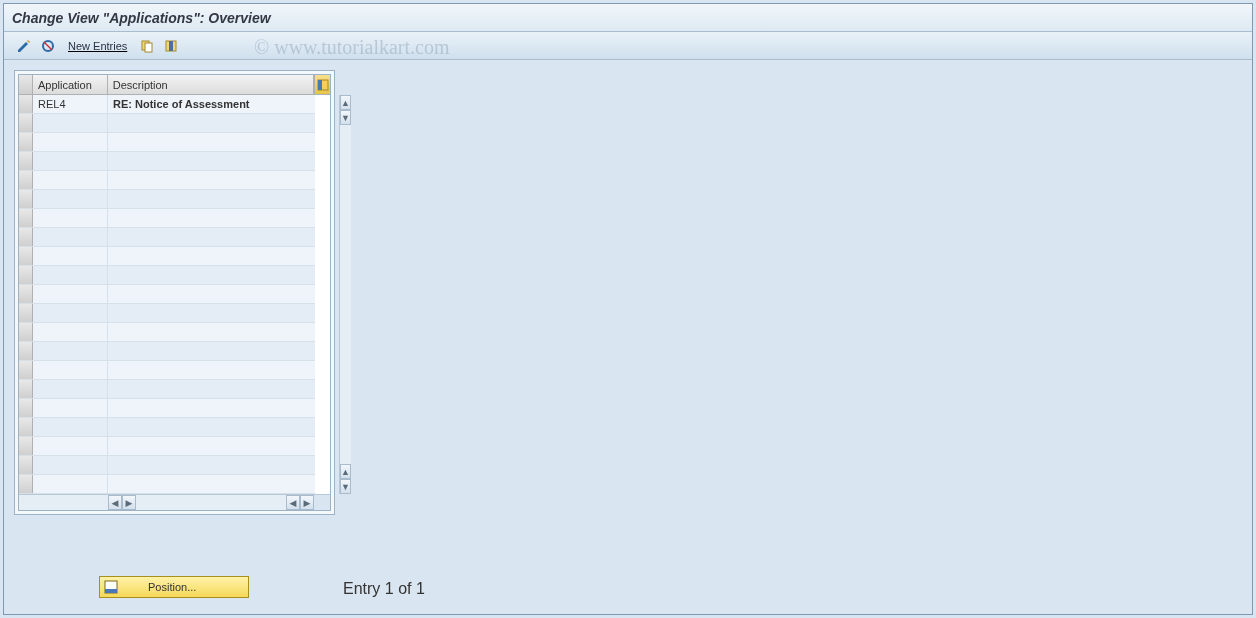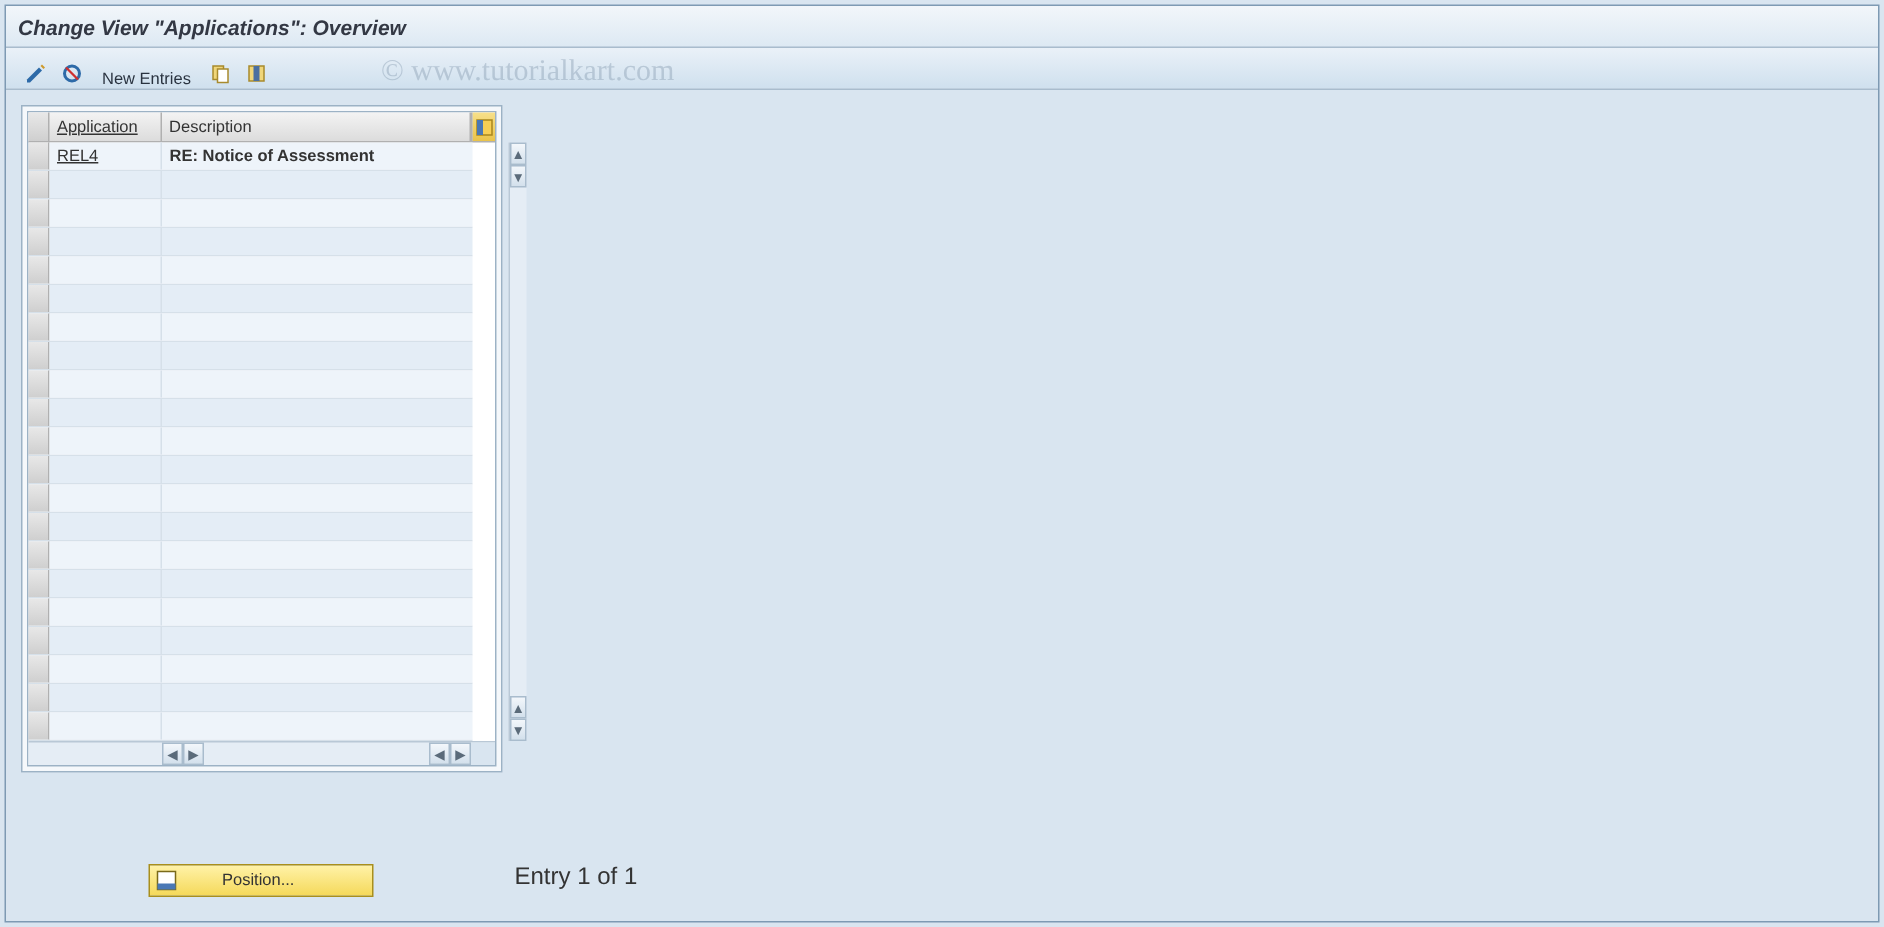--- a/index.html
+++ b/index.html
@@ -32,24 +32,25 @@
       font-style: italic;
       font-size: 14px;
       color: #333844;
     }
     
     .toolbar {
       height: 28px;
       background: linear-gradient(#eaf1f8, #cfe0ee);
       border-bottom: 1px solid #a9bccd;
       display: flex;
-      align-items: flex-end;
+      align-items: center;
       padding-left: 10px;
       gap: 4px;
       position: relative;
+      text-decoration: underline;
     }
     .tb-btn {
       display: inline-flex;
       align-items: center;
       justify-content: center;
       height: 20px;
       min-width: 20px;
       padding: 0 2px;
       cursor: pointer;
     }
@@ -100,21 +101,21 @@
       width: 14px;
       background: linear-gradient(#e8e8e8, #cfcfcf);
       border-right: 1px solid #b0b0b0;
     }
     .col-head {
       display:flex;
       align-items:center;
       padding-left:5px;
       border-right:1px solid #b0b0b0;
     }
-    .col-app  { width: 75px; text-decoration: underline; }
+    .col-app  { width: 75px; }
     .col-desc { width: 207px; }
     .config-col-head {
       width: 16px;
       display:flex; align-items:center; justify-content:center;
       background: linear-gradient(#f7e08a,#e9c34a);
       border-left:1px solid #b0b0b0;
       cursor:pointer;
     }
 
     
@@ -187,21 +188,21 @@
     }
     .hs-track { flex:1; }
     .hs-corner { width:16px; background:#d9e5f0; }
 
     
     .footer {
       position:absolute;
       left: 95px;
       top: 572px;
       display:flex;
-      align-items:flex-start;
+      align-items:flex-end;
       gap: 94px;
     }
     .position-btn {
       width: 150px;
       height: 22px;
       background: linear-gradient(#fff2a8,#f5d95a);
       border:1px solid #a98f1c;
       display:flex;
       align-items:center;
       font-size:11px;

